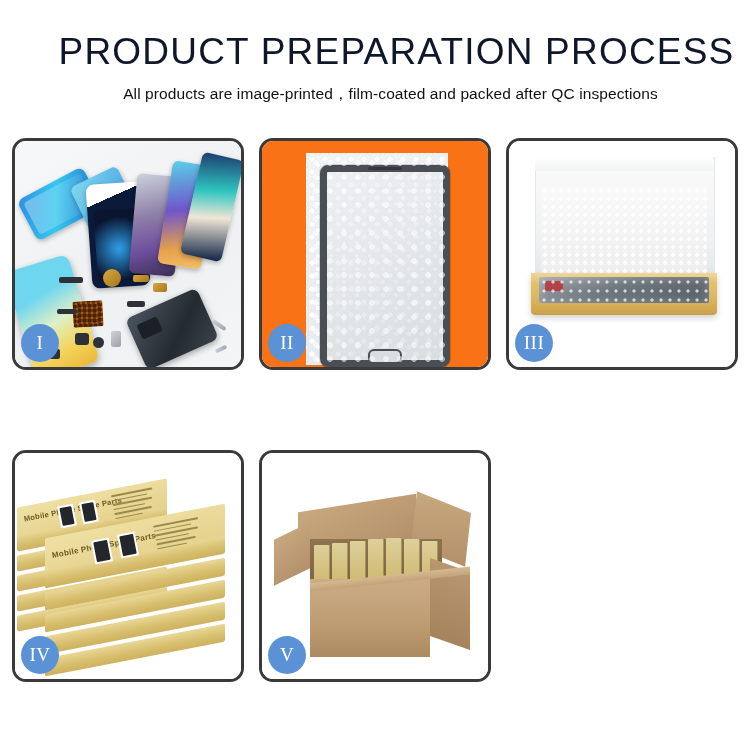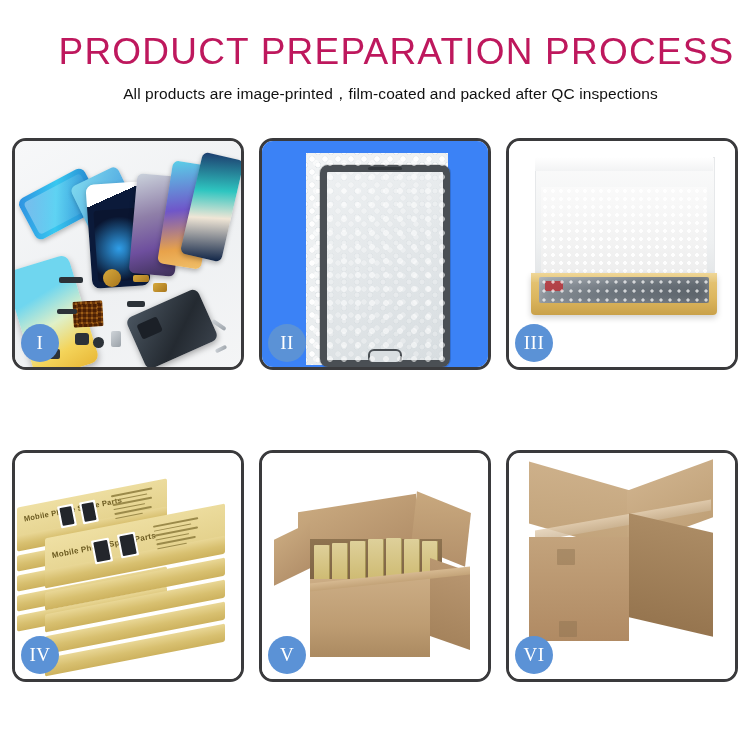--- a/index.html
+++ b/index.html
@@ -10,21 +10,21 @@
     overflow:hidden;
   }
   .page{position:relative;width:750px;height:750px;}
 
   
   .header{padding-top:32px;text-align:center;}
   .title{
     font-size:37px;
     letter-spacing:1.2px;
     font-weight:400;
-    color:#be185d;
+    color:#0f172a;
     line-height:1.1;
     white-space:nowrap;
     padding-left:43px;
   }
   .subtitle{
     margin-top:11px;
     font-size:15.5px;
     color:#111111;
     font-weight:400;
     letter-spacing:.1px;
@@ -103,21 +103,21 @@
   .pt.gold{background:linear-gradient(135deg,#d7a93c,#a8761d);}
   .pt.dark{background:#2c3238;}
   .pt.silver{background:linear-gradient(135deg,#cfd4d9,#9aa1a8);}
   .pt.round{border-radius:50%;}
   .grid-chip{position:absolute;left:58px;top:160px;width:30px;height:26px;
        background:repeating-linear-gradient(0deg,#8a5a22 0 3px,#c79a4e 3px 5px),
                   repeating-linear-gradient(90deg,#8a5a22 0 3px,#c79a4e 3px 5px);
        background-blend-mode:multiply;border-radius:2px;transform:rotate(-3deg);}
 
   
-  .p2{background:#3b82f6;}
+  .p2{background:#f97316;}
   .bub{
     position:absolute;left:44px;top:12px;width:142px;height:212px;
     background:
       radial-gradient(circle at 6px 6px,rgba(255,255,255,.95) 2.4px,rgba(210,216,220,.55) 3.2px,transparent 3.6px) 0 0/13px 13px,
       radial-gradient(circle at 6px 6px,rgba(255,255,255,.8) 2px,rgba(200,208,213,.4) 3px,transparent 3.4px) 6px 6px/13px 13px,
       linear-gradient(150deg,#f2f4f5,#e4e8ea);
   }
   .glass{
     position:absolute;left:58px;top:24px;width:116px;height:188px;
     border:7px solid #4a4f54;border-radius:8px;
@@ -318,27 +318,15 @@
         <div class="goldstack" style="left:160px;top:88px;width:16px;height:42px;"></div>
 
         <div class="cb carton-front" style="left:48px;top:126px;width:120px;height:78px;"></div>
         <div class="cb carton-side" style="left:168px;top:112px;width:40px;height:78px;transform:skewY(19deg);"></div>
         <div class="cb" style="left:48px;top:122px;width:160px;height:8px;background:linear-gradient(180deg,#d6b991,#c3a378);transform:skewY(-6deg);"></div>
 
         <div class="badge">V</div>
       </div>
     </div>
 
-    <div class="card">
-      <div class="photo p6">
-        <div class="cb c6-top" style="left:20px;top:30px;width:150px;height:62px;transform:skewY(16deg);"></div>
-        <div class="cb c6-top" style="left:118px;top:22px;width:86px;height:58px;transform:skewY(-20deg);"></div>
-        <div class="tape" style="left:26px;top:62px;width:176px;height:11px;transform:skewY(-10deg);"></div>
-        <div class="cb c6-front" style="left:20px;top:84px;width:100px;height:104px;"></div>
-        <div class="cb c6-side" style="left:120px;top:70px;width:84px;height:104px;transform:skewY(13deg);"></div>
-        <div class="cb" style="left:48px;top:96px;width:18px;height:16px;background:rgba(140,112,80,.45);border-radius:1px;"></div>
-        <div class="cb" style="left:50px;top:168px;width:18px;height:16px;background:rgba(140,112,80,.45);border-radius:1px;"></div>
-        <div class="badge">VI</div>
-      </div>
-    </div>
 
   </div>
 </div>
 
 </body></html>

